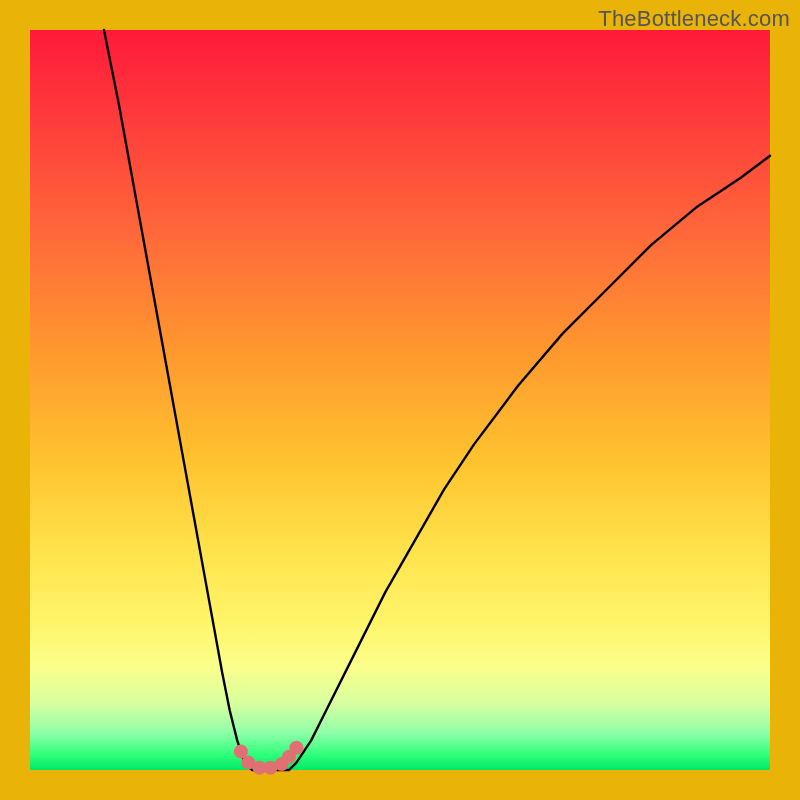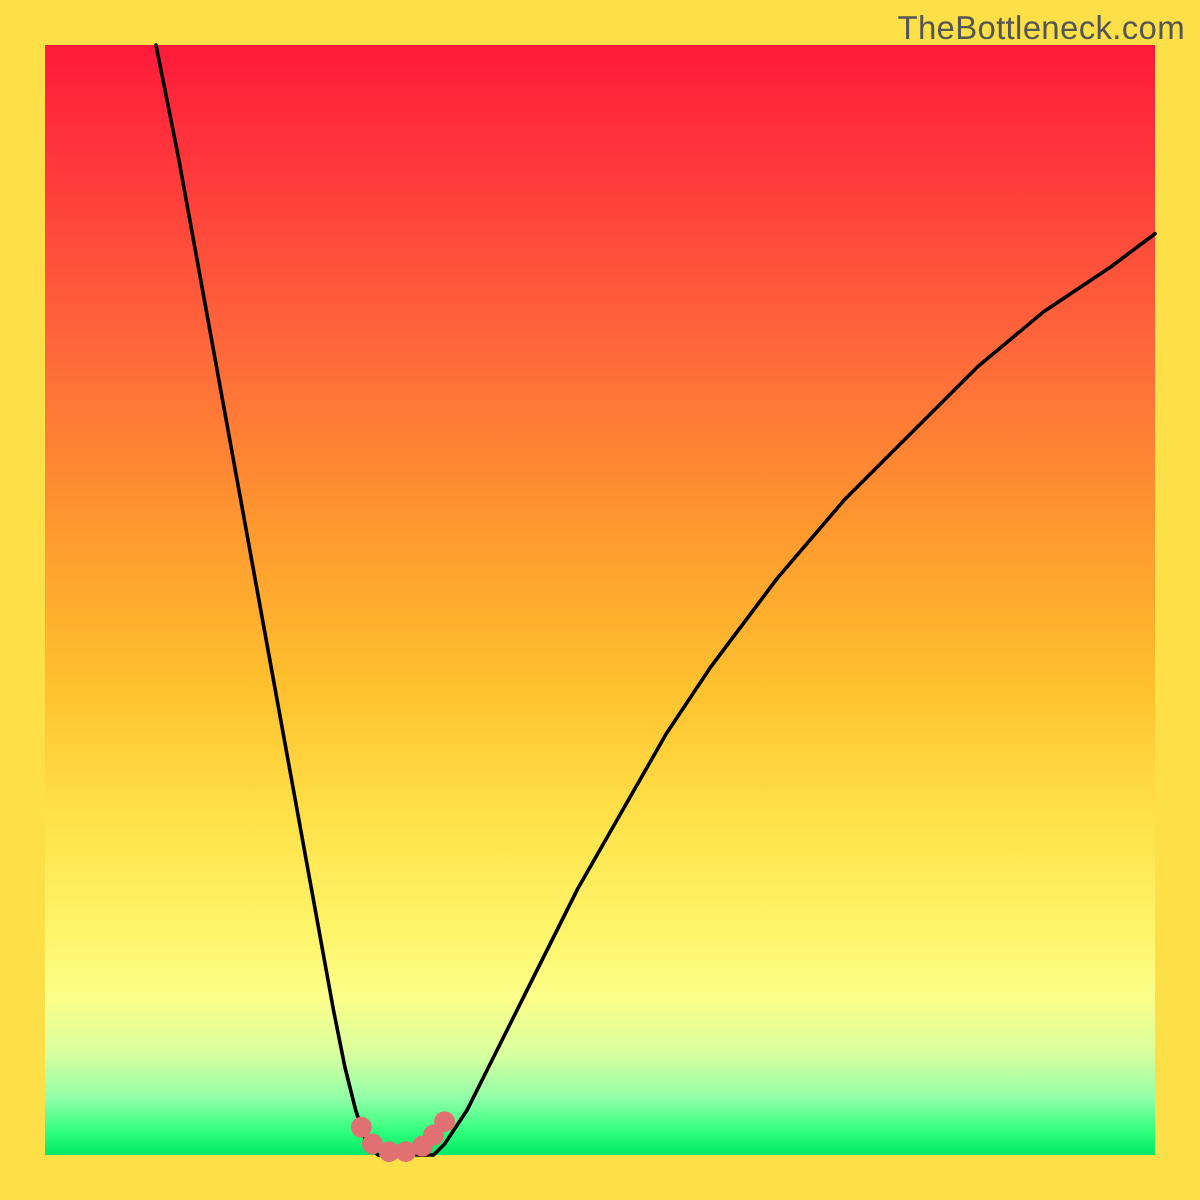--- a/index.html
+++ b/index.html
@@ -8,21 +8,21 @@
     width: 800px;
     height: 800px;
     overflow: hidden;
     background: #000;
     font-family: Arial, Helvetica, sans-serif;
   }
   .frame {
     position: relative;
     width: 800px;
     height: 800px;
-    background: #fde047;
+    background: #eab308;
   }
   .watermark {
     position: absolute;
     top: 6px;
     right: 10px;
     color: #555;
     font-size: 22px;
     font-weight: 500;
     letter-spacing: 0.2px;
     user-select: none;

